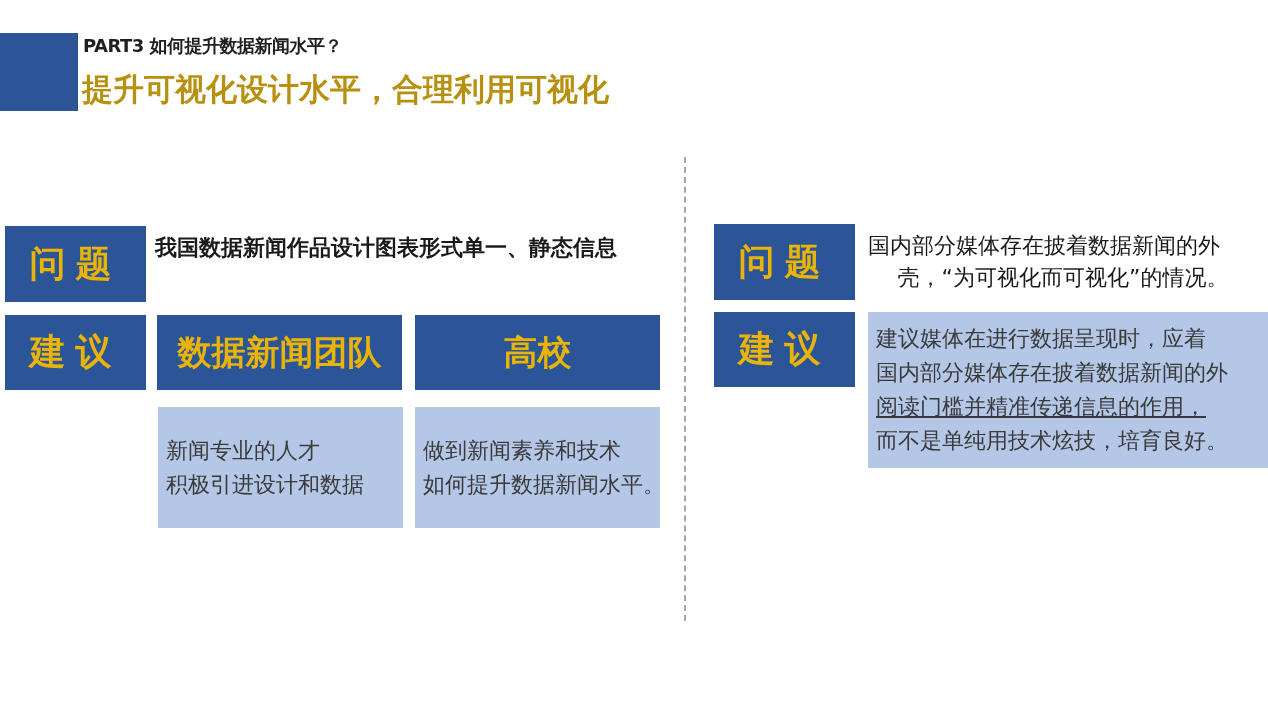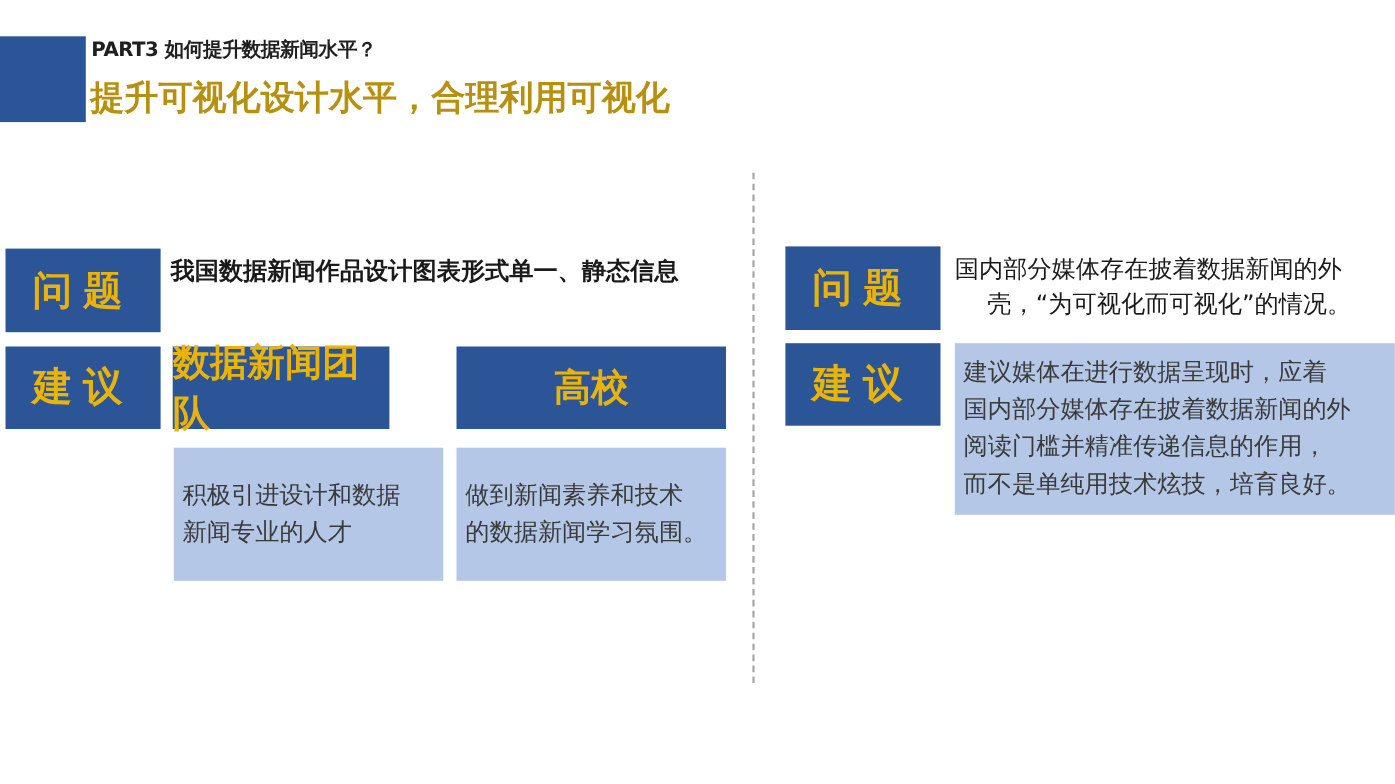--- a/index.html
+++ b/index.html
@@ -49,51 +49,51 @@
   <span>问题</span>
 </div>
 <div class="abs desc" style="left:155px; top:232px; width:520px;">
   <div style="white-space:nowrap;font-weight:bold;">我国数据新闻作品设计图表形式单一、静态信息</div>
 </div>
 
 <div class="abs tag" style="left:5px; top:315px; width:141px; height:75px;">
   <span>建议</span>
 </div>
 
-<div class="abs tag tag-wide" style="left:157px; top:315px; width:197px; height:75px;">
+<div class="abs tag tag-wide" style="left:157px; top:315px; width:245px; height:75px;">
   <span>数据新闻团队</span>
 </div>
 <div class="abs tag tag-wide" style="left:415px; top:315px; width:245px; height:75px;">
   <span>高校</span>
 </div>
 
 <div class="abs light-box" style="left:158px; top:407px; width:245px; height:121px; padding-left:8px;">
   <div>
+    <div style="white-space:nowrap;">新闻专业的人才</div>
     <div style="white-space:nowrap;">积极引进设计和数据</div>
-    <div style="white-space:nowrap;">新闻专业的人才</div>
   </div>
 </div>
 <div class="abs light-box" style="left:415px; top:407px; width:245px; height:121px; padding-left:8px;">
   <div>
     <div style="white-space:nowrap;">做到新闻素养和技术</div>
-    <div style="white-space:nowrap;">的数据新闻学习氛围。</div>
+    <div style="white-space:nowrap;">如何提升数据新闻水平。</div>
   </div>
 </div>
 
 <div class="abs tag" style="left:714px; top:224px; width:141px; height:76px;">
   <span>问题</span>
 </div>
 <div class="abs desc" style="left:868px; top:230px; width:390px;">
   <div style="white-space:nowrap;">国内部分媒体存在披着数据新闻的外</div>
   <div style="white-space:nowrap;text-align:center;">壳，“为可视化而可视化”的情况。</div>
 </div>
 
 <div class="abs tag" style="left:714px; top:312px; width:141px; height:75px;">
   <span>建议</span>
 </div>
 <div class="abs light-box" style="left:868px; top:312px; width:449px; height:156px; padding-left:8px;">
   <div>
     <div style="white-space:nowrap;">建议媒体在进行数据呈现时，应着</div>
     <div style="white-space:nowrap;">国内部分媒体存在披着数据新闻的外</div>
-    <div style="white-space:nowrap;">阅读门槛并精准传递信息的作用，</div>
+    <div style="white-space:nowrap;text-decoration:underline;">阅读门槛并精准传递信息的作用，</div>
     <div style="white-space:nowrap;">而不是单纯用技术炫技，培育良好。</div>
   </div>
 </div>
 
 </body></html>

